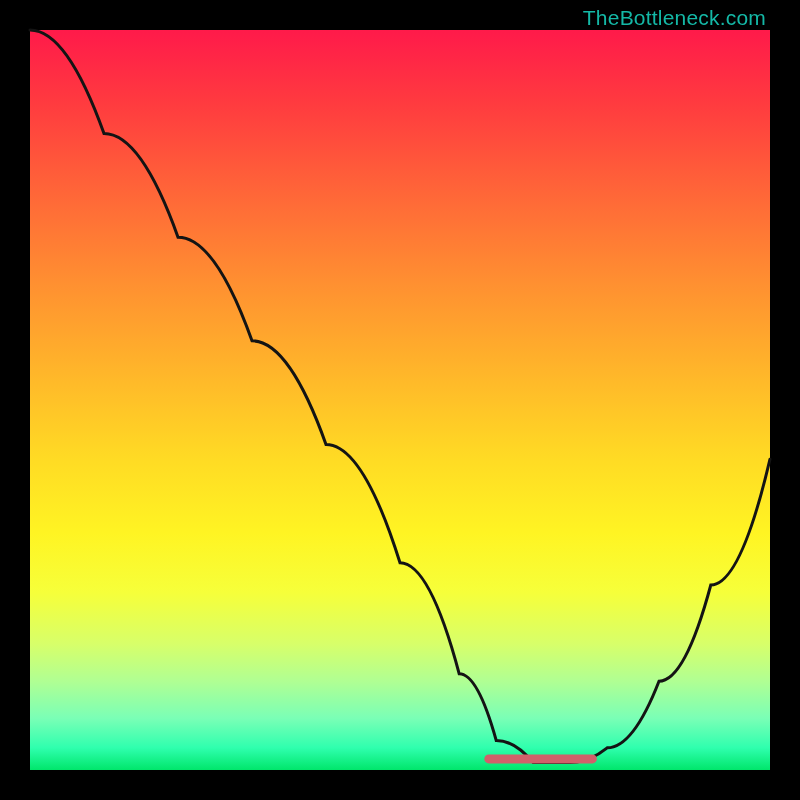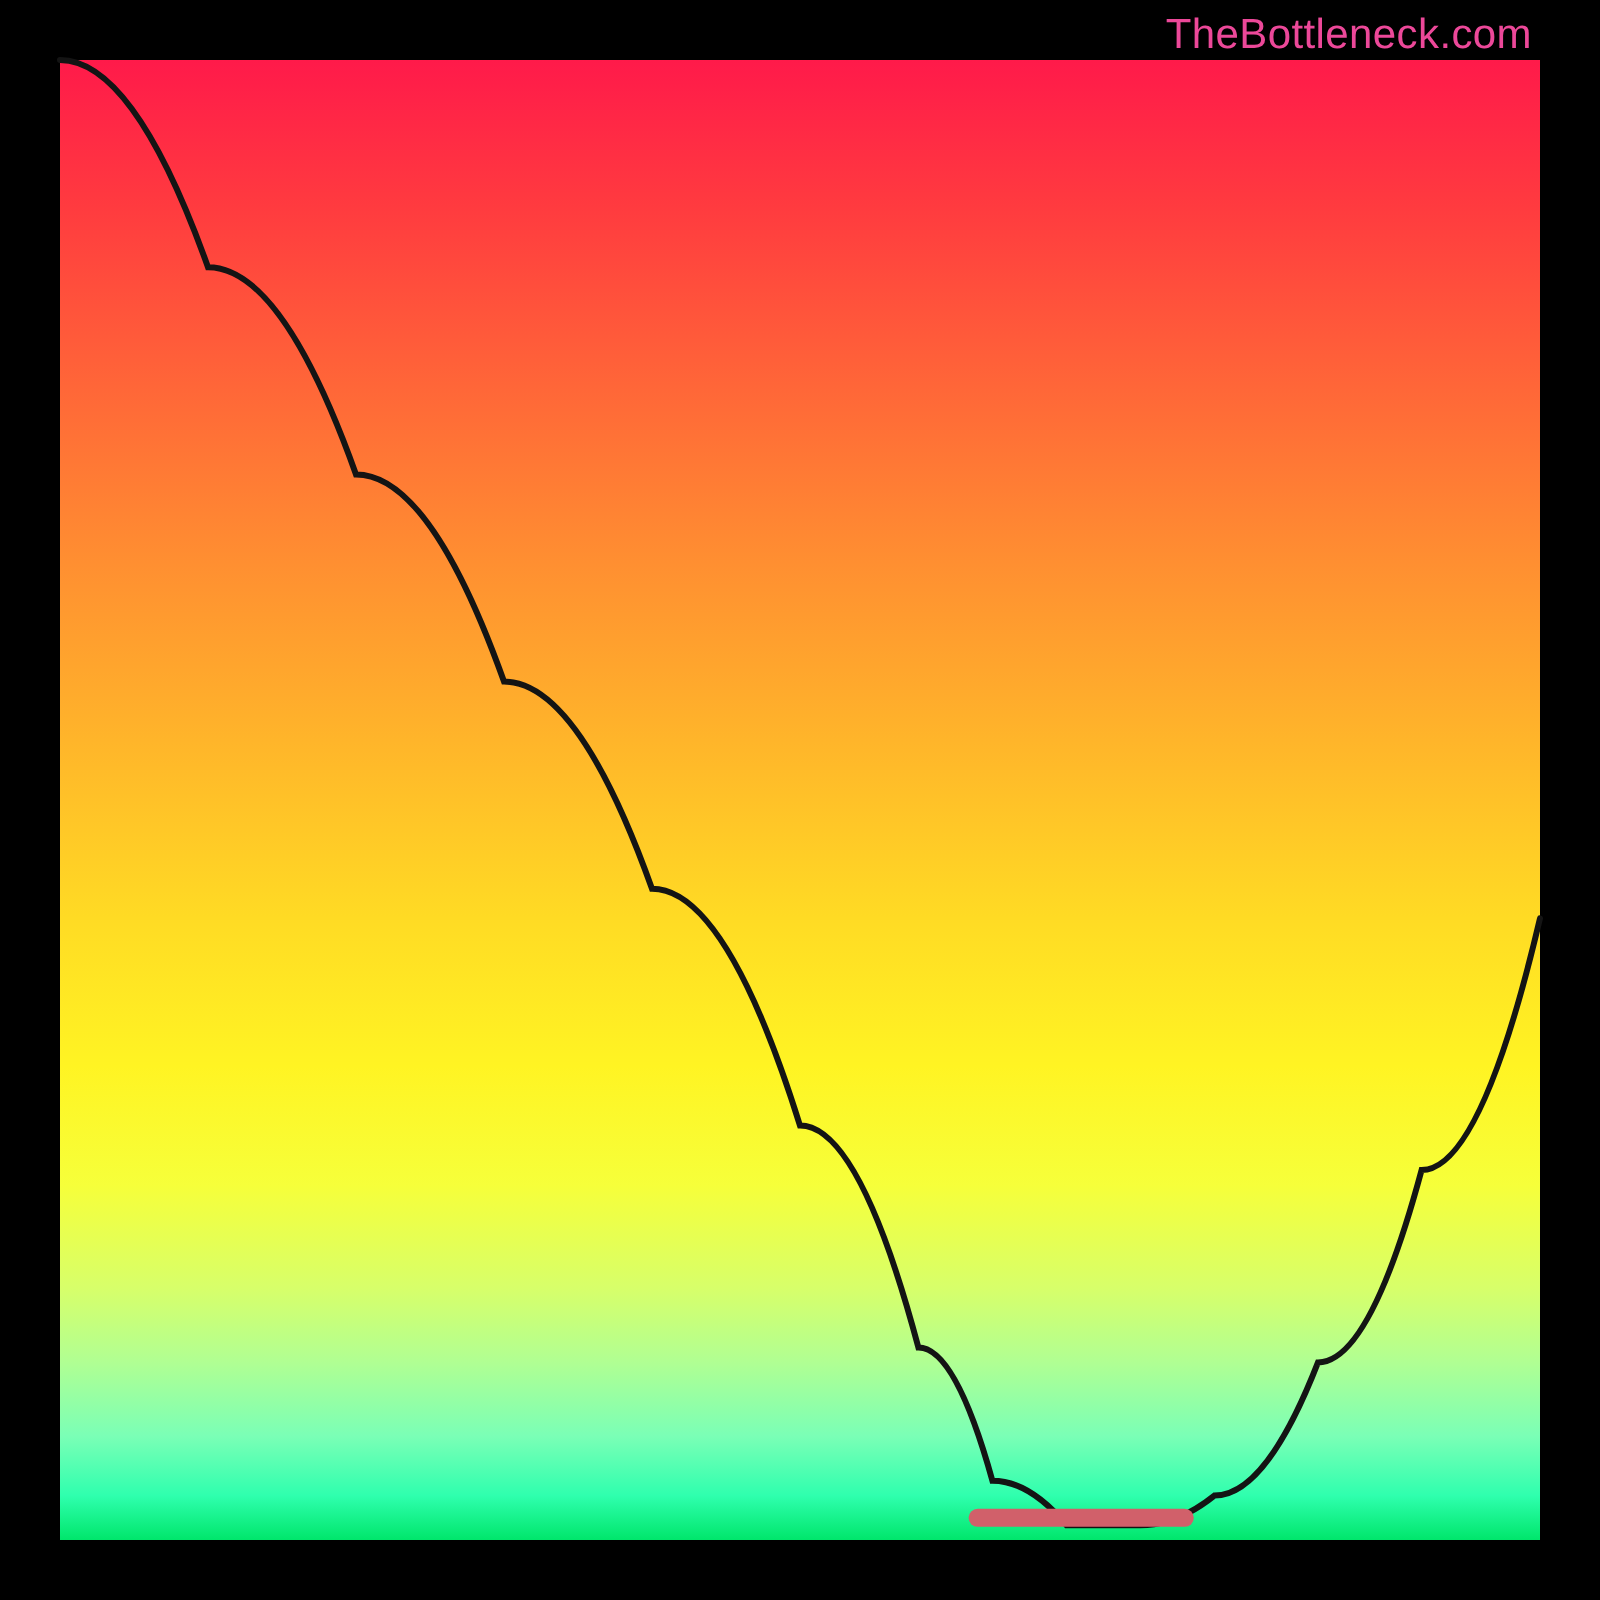--- a/index.html
+++ b/index.html
@@ -38,21 +38,21 @@
       #b0ff93 88%,
       #7affb6 93%,
       #2fffae 97%,
       #00e66b 100%
     );
   }
   .watermark {
     position: absolute;
     top: 6px;
     right: 34px;
-    color: #ec4899;
+    color: #14b8a6;
     font-size: 21px;
     font-weight: 500;
     letter-spacing: 0.2px;
     user-select: none;
     text-align: right;
   }
   svg.curve {
     position: absolute;
     left: 0;
     top: 0;

